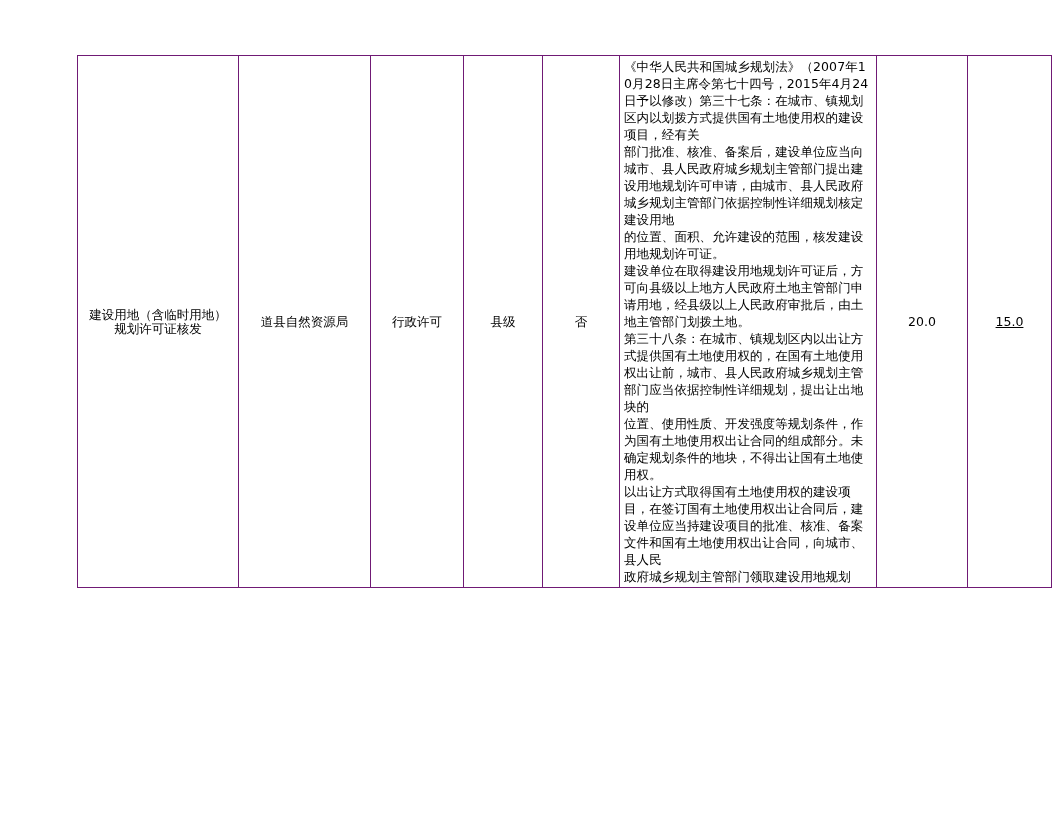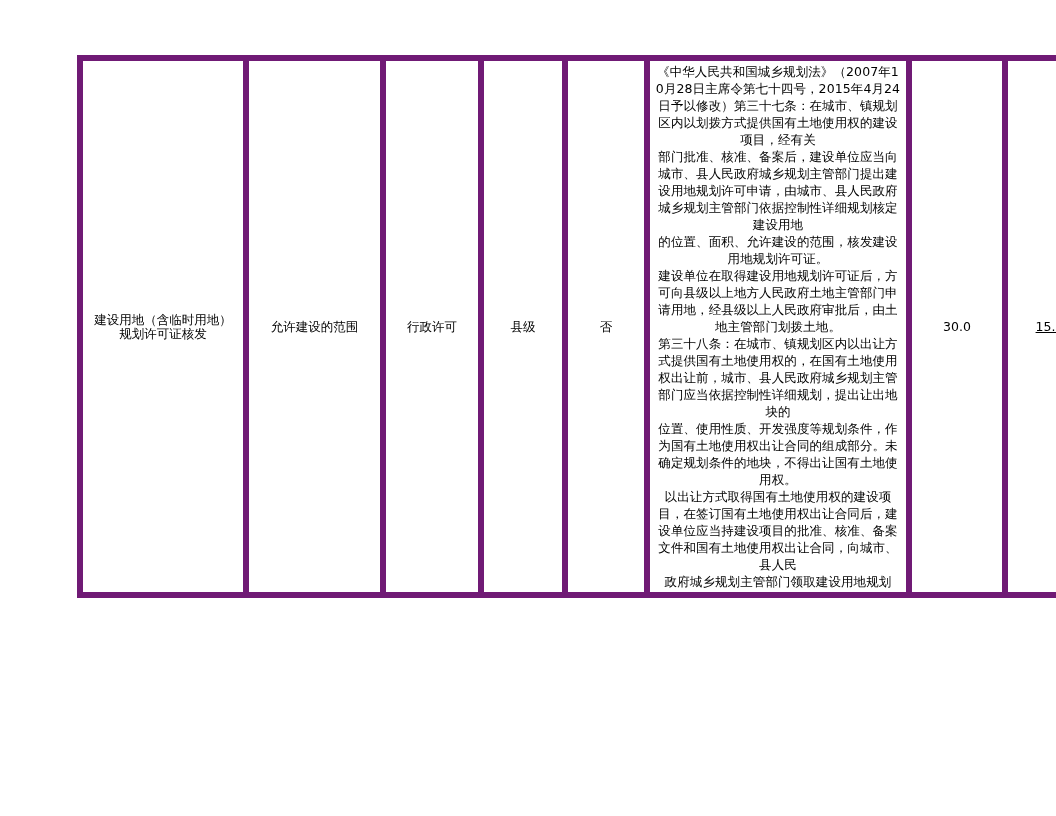--- a/index.html
+++ b/index.html
@@ -22,26 +22,25 @@
   }
   table.doc-table {
     position: absolute;
     left: 77px;
     top: 55px;
     width: 902px;
     border-collapse: collapse;
     table-layout: fixed;
   }
   table.doc-table td {
-    border: 6px solid #701a75;
+    border: 1px solid #701a75;
     vertical-align: middle;
     padding: 2px 4px;
     font-size: 12.5px;
     line-height: 17px;
-    text-align: center;
   }
   td.c-name {
     width: 152px;
     text-align: center;
   }
   td.c-dept {
     width: 123px;
     text-align: center;
   }
   td.c-type {
@@ -87,32 +86,32 @@
 <body>
 
 <div class="page">
   <table class="doc-table">
     <tbody>
       <tr>
         <td class="c-name">
           <div class="name-text">建设用地（含临时用地）
 规划许可证核发</div>
         </td>
-        <td class="c-dept">允许建设的范围</td>
+        <td class="c-dept">道县自然资源局</td>
         <td class="c-type">行政许可</td>
         <td class="c-level">县级</td>
         <td class="c-flag">否</td>
         <td class="c-basis">
           <div class="basis-text">《中华人民共和国城乡规划法》（2007年10月28日主席令第七十四号，2015年4月24日予以修改）第三十七条：在城市、镇规划区内以划拨方式提供国有土地使用权的建设项目，经有关
 部门批准、核准、备案后，建设单位应当向城市、县人民政府城乡规划主管部门提出建设用地规划许可申请，由城市、县人民政府城乡规划主管部门依据控制性详细规划核定建设用地
 的位置、面积、允许建设的范围，核发建设用地规划许可证。
 建设单位在取得建设用地规划许可证后，方可向县级以上地方人民政府土地主管部门申请用地，经县级以上人民政府审批后，由土地主管部门划拨土地。
 第三十八条：在城市、镇规划区内以出让方式提供国有土地使用权的，在国有土地使用权出让前，城市、县人民政府城乡规划主管部门应当依据控制性详细规划，提出让出地块的
 位置、使用性质、开发强度等规划条件，作为国有土地使用权出让合同的组成部分。未确定规划条件的地块，不得出让国有土地使用权。
 以出让方式取得国有土地使用权的建设项目，在签订国有土地使用权出让合同后，建设单位应当持建设项目的批准、核准、备案文件和国有土地使用权出让合同，向城市、县人民
 政府城乡规划主管部门领取建设用地规划</div>
         </td>
-        <td class="c-num1">30.0</td>
+        <td class="c-num1">20.0</td>
         <td class="c-num2">15.0</td>
       </tr>
     </tbody>
   </table>
 </div>
 
 </body></html>

